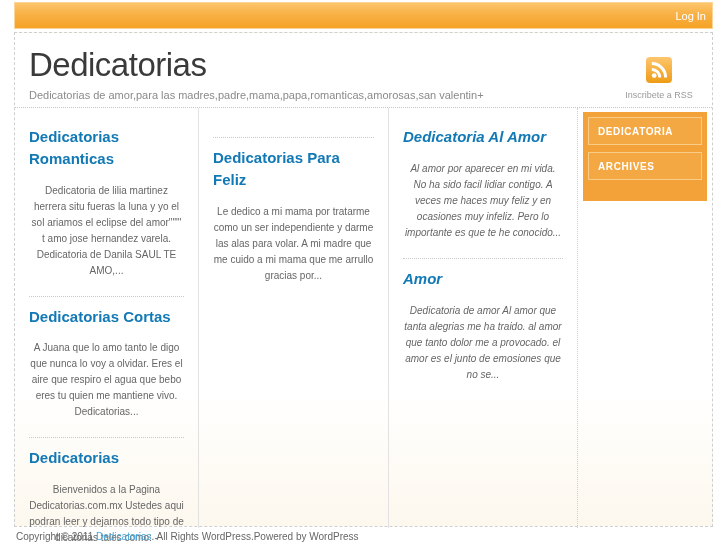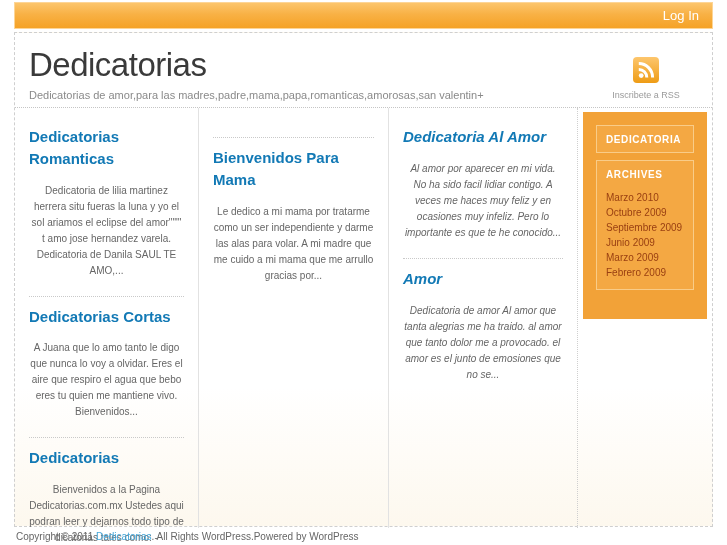--- a/index.html
+++ b/index.html
@@ -8,54 +8,54 @@
     width:727px; height:545px; position:relative; overflow:hidden;
     background:#ffffff; font-family:"Liberation Sans", sans-serif;
   }
   
   .topbar {
     position:absolute; left:14px; right:14px; top:2px; height:27px;
     background:linear-gradient(to bottom,#fcc56c 0%, #f8b145 45%, #f5a226 100%);
     border:1px solid #fdd596;
     display:flex; align-items:center; justify-content:flex-end;
   }
-  .login-link { color:#ffffff; font-size:13px; padding-right:13px; text-decoration:none; cursor:pointer; }
+  .login-link { color:#ffffff; font-size:11px; padding-right:6px; text-decoration:none; cursor:pointer; }
 
   
   .wrapper {
     position:absolute; left:14px; right:14px; top:32px; height:495px;
     border:1px dashed #cfcfcf;
     background:linear-gradient(to bottom,#ffffff 72%, #fdf8ee 100%);
   }
   .site-header { height:74px; padding:10px 14px 0 14px; position:relative; }
   .site-title {
     font-size:33px; font-weight:normal; color:#3a3a3a; margin:3px 0 5px 0;
     letter-spacing:-0.5px; cursor:pointer;
   }
   .tagline { font-size:11px; color:#8a8a8a; margin:0; }
-  .rss-area { position:absolute; right:21px; top:24px; width:90px; text-align:center; }
+  .rss-area { position:absolute; right:8px; top:24px; width:90px; text-align:center; }
   .rss-badge { display:inline-block; width:26px; height:26px; cursor:pointer; }
   .rss-caption { font-size:9px; color:#9a9a9a; margin-top:3px; cursor:pointer; }
 
   
   .main { display:flex; border-top:1px dotted #c5c5c5; height:421px; }
   .col { padding:12px 14px 0 14px; }
   .col-1 { width:184px; border-right:1px solid #e2e2e2; }
   .col-2 { width:190px; border-right:1px solid #e2e2e2; }
   .col-3 { width:189px; border-right:1px dotted #cfcfcf;font-style:italic; }
   .post h2 {
     font-size:15px; font-weight:bold; color:#1279b5;
     margin:6px 0 13px 0; line-height:1.45; cursor:pointer;
   }
   .post p { font-size:10px; color:#666666; line-height:1.6; margin:0;text-align:center; }
   .sep { border-bottom:1px dotted #c9c9c9; margin:17px 0 9px 0; height:0; }
 
   
   .sidebar { flex:1; padding:4px 5px 0 5px; }
-  .panel { background:#f2a238; padding:13px; }
+  .panel { background:#f2a238; padding:5px; }
   .widget { border:1px solid #f9cc88; background:#f4a843; margin-bottom:7px; }
   .widget:last-child { margin-bottom:16px; }
   .widget-header {
     padding:8px 9px 7px 9px; color:#ffffff; font-weight:bold; font-size:10px;
     letter-spacing:0.6px;
   }
   .widget ul { list-style:none; margin:3px 0 9px 0; padding:0 9px; }
   .widget li a {
     color:#9a4012; font-size:10px; line-height:15px; display:block;
     text-decoration:none; cursor:pointer;
@@ -97,33 +97,33 @@
   <div class="main">
 
     <div class="col col-1">
       <div class="post">
         <h2>Dedicatorias Romanticas</h2>
         <p>Dedicatoria de lilia martinez herrera situ fueras la luna y yo el sol ariamos el eclipse del amor"""' t amo jose hernandez varela. Dedicatoria de Danila SAUL TE AMO,...</p>
       </div>
       <div class="sep"></div>
       <div class="post">
         <h2>Dedicatorias Cortas</h2>
-        <p>A Juana que lo amo tanto le digo que nunca lo voy a olvidar. Eres el aire que respiro el agua que bebo eres tu quien me mantiene vivo. Bienvenidos...</p>
+        <p>A Juana que lo amo tanto le digo que nunca lo voy a olvidar. Eres el aire que respiro el agua que bebo eres tu quien me mantiene vivo. Dedicatorias...</p>
       </div>
       <div class="sep"></div>
       <div class="post">
         <h2>Dedicatorias</h2>
         <p>Bienvenidos a la Pagina Dedicatorias.com.mx Ustedes aqui podran leer y dejarnos todo tipo de dicatorias tales como: -Dedicatorias de amor -Dedicatorias de amistad - Dedicatorias por amor -Dedicatorias para...</p>
       </div>
     </div>
 
     <div class="col col-2">
       <div class="sep"></div>
       <div class="post">
-        <h2>Bienvenidos Para Mama</h2>
+        <h2>Dedicatorias Para Feliz</h2>
         <p>Le dedico a mi mama por tratarme como un ser independiente y darme las alas para volar. A mi madre que me cuido a mi mama que me arrullo gracias por...</p>
       </div>
     </div>
 
     <div class="col col-3">
       <div class="post">
         <h2>Dedicatoria Al Amor</h2>
         <p>Al amor por aparecer en mi vida. No ha sido facil lidiar contigo. A veces me haces muy feliz y en ocasiones muy infeliz. Pero lo importante es que te he conocido...</p>
       </div>
       <div class="sep"></div>
@@ -133,40 +133,20 @@
       </div>
     </div>
 
     <div class="sidebar">
       <div class="panel">
         <div class="widget">
           <div class="widget-header">DEDICATORIA</div>
         </div>
         <div class="widget">
           <div class="widget-header">ARCHIVES</div>
-          <ul>
-            <li>
-                <a>Marzo 2010</a>
-              </li>
-            <li>
-                <a>Octubre 2009</a>
-              </li>
-            <li>
-                <a>Septiembre 2009</a>
-              </li>
-            <li>
-                <a>Junio 2009</a>
-              </li>
-            <li>
-                <a>Marzo 2009</a>
-              </li>
-            <li>
-                <a>Febrero 2009</a>
-              </li>
-          </ul>
         </div>
       </div>
     </div>
 
   </div>
 </div>
 
 <div class="footer">
   <span>Copyright © 2011 </span><a>Dedicatorias</a><span>. All Rights WordPress.Powered by WordPress</span>
 </div>

